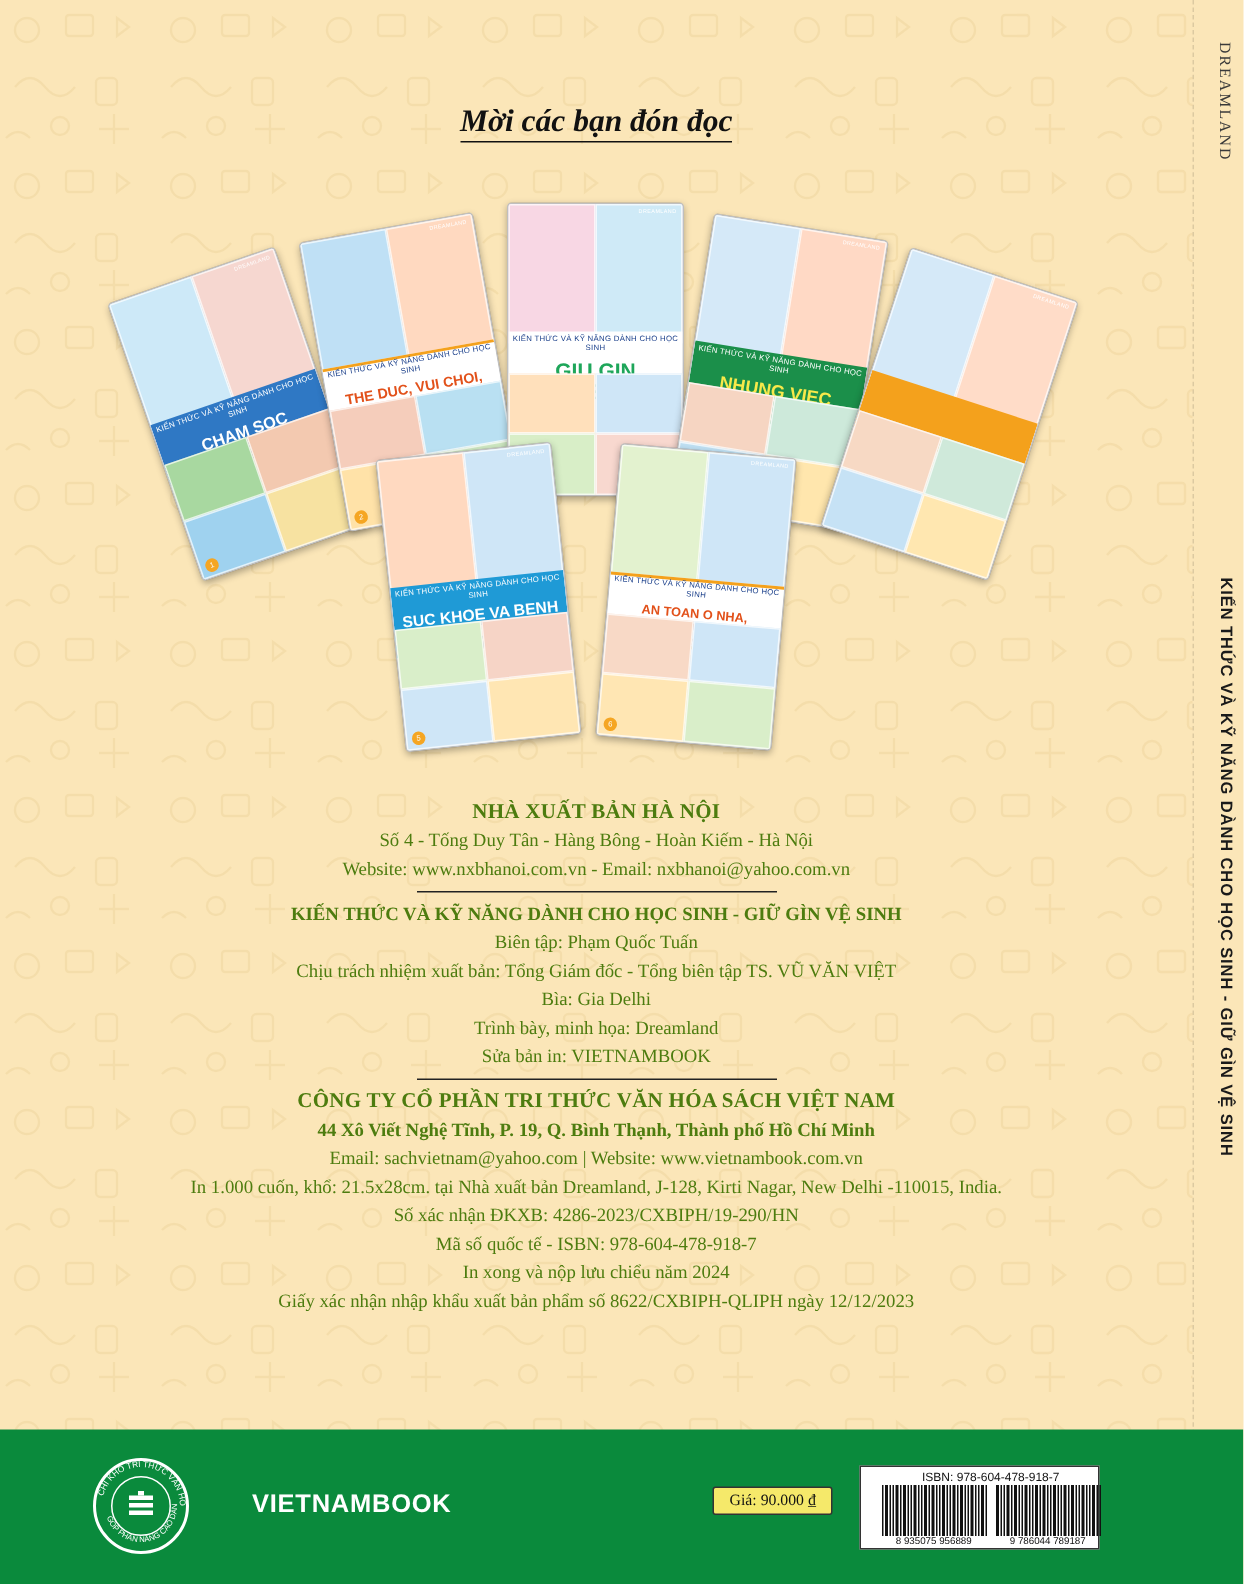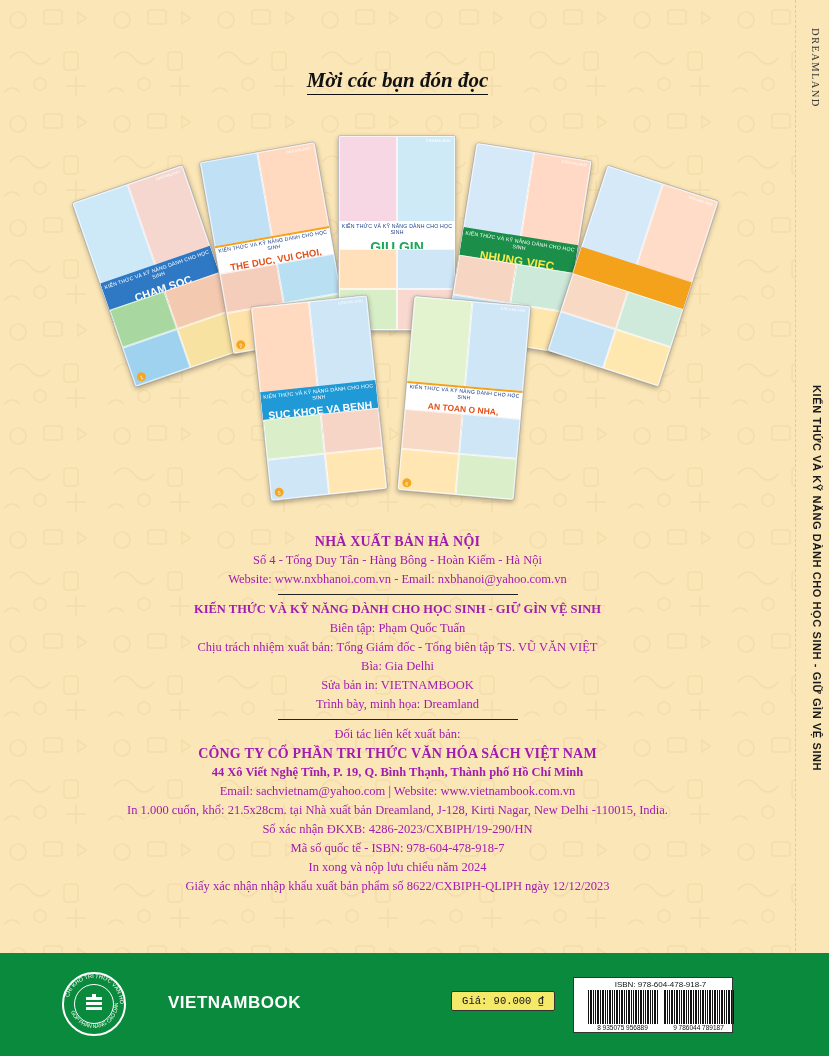--- a/index.html
+++ b/index.html
@@ -134,21 +134,21 @@
   #book4 { left: 400px; top: 30px;  transform: rotate(9deg); }
   #book5 { left: 514px; top: 58px;  transform: rotate(18deg); }
   #book6 { left: 200px; top: 180px; transform: rotate(-6deg); }
   #book7 { left: 345px; top: 180px; transform: rotate(5deg); }
 
   
   .colophon {
     position: absolute;
     top: 533px; left: 0; width: 795px;
     text-align: center;
-    color: #a21caf;
+    color: #4d7c0f;
     font-family: "Liberation Serif", serif;
     font-size: 12.5px;
     line-height: 17px;
   }
   .colophon .b { font-weight: bold; }
   .colophon .big { font-size: 14px; font-weight: bold; letter-spacing: .2px; }
   .rule {
     width: 240px; height: 1px; background: #222;
     margin: 6px auto 6px auto;
   }
@@ -187,21 +187,21 @@
     font-family: "Liberation Sans", sans-serif;
     font-weight: bold;
     font-size: 17px;
     letter-spacing: .5px;
   }
   .price {
     position: absolute; right: 240px; top: 38px;
     background: #f5e96a;
     border: 1px solid #333;
     color: #111;
-    font-family: Liberation Mono, monospace;
+    font-family: Liberation Serif, serif;
     font-size: 10.5px;
     padding: 3px 10px;
     border-radius: 2px;
   }
   .isbnbox {
     position: absolute; right: 62px; top: 24px;
     width: 160px;
     background: #fff;
     border: 1px solid #333;
     text-align: center;
@@ -435,26 +435,25 @@
       <div class="big blk">NHÀ XUẤT BẢN HÀ NỘI</div>
       <div class="blk">Số 4 - Tống Duy Tân - Hàng Bông - Hoàn Kiếm - Hà Nội</div>
       <div class="blk">Website: www.nxbhanoi.com.vn - Email: nxbhanoi@yahoo.com.vn</div>
 
       <div class="rule"></div>
 
       <div class="b blk">KIẾN THỨC VÀ KỸ NĂNG DÀNH CHO HỌC SINH - GIỮ GÌN VỆ SINH</div>
       <div class="blk">Biên tập: Phạm Quốc Tuấn</div>
       <div class="blk">Chịu trách nhiệm xuất bản: Tổng Giám đốc - Tổng biên tập TS. VŨ VĂN VIỆT</div>
       <div class="blk">Bìa: Gia Delhi</div>
+      <div class="blk">Trình bày, minh họa: Dreamland</div>
       <div class="blk">Sửa bản in: VIETNAMBOOK</div>
-      <div class="blk">Trình bày, minh họa: Dreamland</div>
 
       <div class="rule"></div>
 
-      <div class="blk">Đối tác liên kết xuất bản:</div>
       <div class="big blk">CÔNG TY CỔ PHẦN TRI THỨC VĂN HÓA SÁCH VIỆT NAM</div>
       <div class="b blk">44 Xô Viết Nghệ Tĩnh, P. 19, Q. Bình Thạnh, Thành phố Hồ Chí Minh</div>
       <div class="blk">Email: sachvietnam@yahoo.com | Website: www.vietnambook.com.vn</div>
       <div class="blk">In 1.000 cuốn, khổ: 21.5x28cm. tại Nhà xuất bản Dreamland, J-128, Kirti Nagar, New Delhi -110015, India.</div>
       <div class="blk">Số xác nhận ĐKXB: 4286-2023/CXBIPH/19-290/HN</div>
       <div class="blk">Mã số quốc tế - ISBN: 978-604-478-918-7</div>
       <div class="blk">In xong và nộp lưu chiểu năm 2024</div>
       <div class="blk">Giấy xác nhận nhập khẩu xuất bản phẩm số 8622/CXBIPH-QLIPH ngày 12/12/2023</div>
     </div>
   </div>

